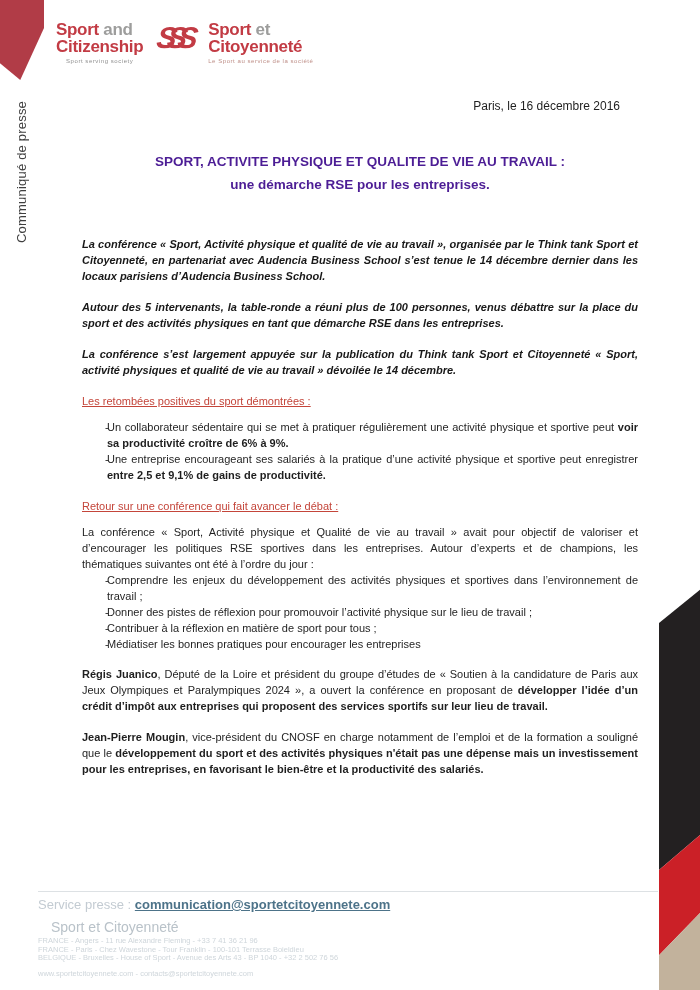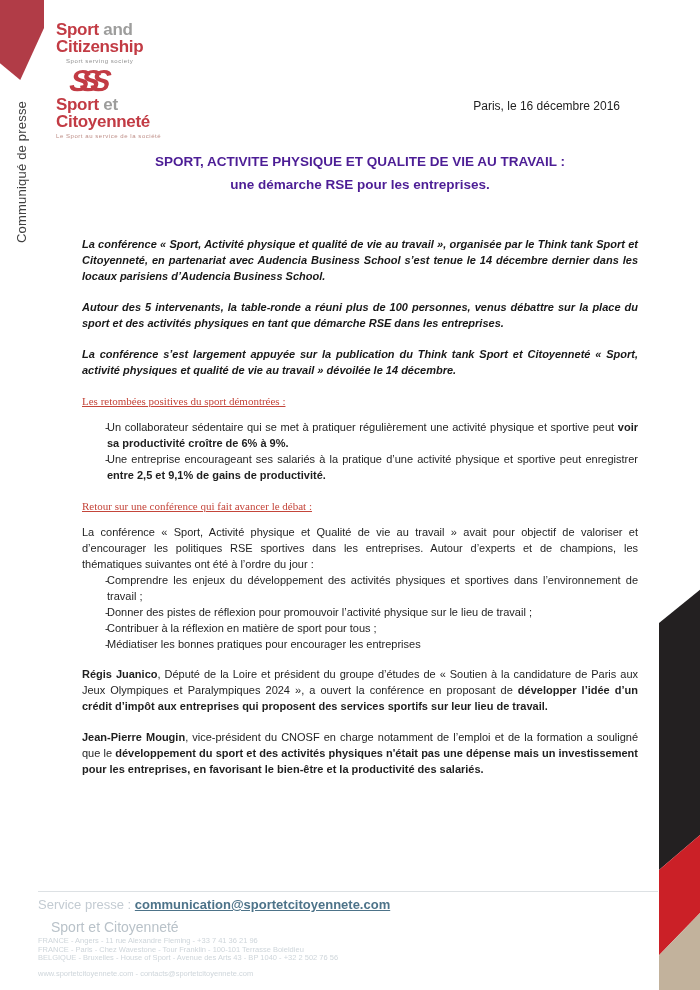--- a/index.html
+++ b/index.html
@@ -14,40 +14,40 @@
     background: var(--corner-red, #b13c47);
     clip-path: polygon(0 0, 100% 0, 100% 35%, 46% 100%, 0 79%);
   }
   
   .vertical-label {
     position: absolute; left: 14px; top: 243px;
     transform: rotate(-90deg); transform-origin: 0 0;
     font-size: 13px; color: #3f3f3f; white-space: nowrap; letter-spacing: .2px;
   }
   
-  .logos { position: absolute; left: 56px; top: 21px; display: flex; align-items: flex-start; flex-direction: column; }
+  .logos { position: absolute; left: 56px; top: 21px; display: flex; align-items: flex-start; }
   .logo { line-height: 1; }
   .logo .l1, .logo .l2 { font-weight: bold; font-size: 17px; letter-spacing: -.3px; color: var(--logo-red, #c23b44); line-height: 17px; }
   .logo .w2 { color: var(--logo-gray, #9d9d9c); }
   .logo .tagline { font-size: 6px; letter-spacing: .55px; margin-top: 3px; color: #909090; text-align: center; white-space: nowrap; }
   .logo-fr .tagline { color: var(--logo-fr-tagline, #bd8d86); }
   .sss {
     margin: 2px 10px 0 14px; font-size: 30px; font-weight: bold; font-style: italic;
     color: var(--logo-red, #c23b44); letter-spacing: -.32em; padding-right: .32em;
     transform: skewX(-8deg); line-height: 1;
   }
   .date { position: absolute; top: 99px; right: 80px; font-size: 12px; color: #1f1f1f; }
   
   .content { position: absolute; left: 82px; top: 150px; width: 556px; }
   .title { margin: 0 0 40px 0; text-align: center; font-size: 13.5px; font-weight: bold; line-height: 23px; color: #4c1d95; }
   .title span { display: block; }
   .lead { margin: 0 0 15px 0; font-weight: bold; font-style: italic; font-size: 11px; line-height: 16px; text-align: justify; color: #181818; }
   .red-heading {
     margin: 17px 0 12px 0; font-size: 11px; font-weight: normal;
-    color: var(--heading-red, #c4453a); text-decoration: underline; font-family: Liberation Serif, serif;
+    color: var(--heading-red, #c4453a); text-decoration: underline;
   }
   .dash-item { display: flex; font-size: 11px; line-height: 16px; }
   .dash-item .m { flex: none; width: 25px; padding-left: 23px; }
   .dash-item .t { flex: 1; text-align: justify; }
   .note { margin: 14px 0 0 40px; font-size: 8.8px; line-height: 12px; text-align: center; color: #3f3f3f; }
   .body-p { margin: 0 0 15px 0; font-size: 11px; line-height: 16px; text-align: justify; color: #1f1f1f; }
   .mb0 { margin-bottom: 0; }
   .mt14 { margin-top: 14px; }
   b { font-weight: bold; }
   

